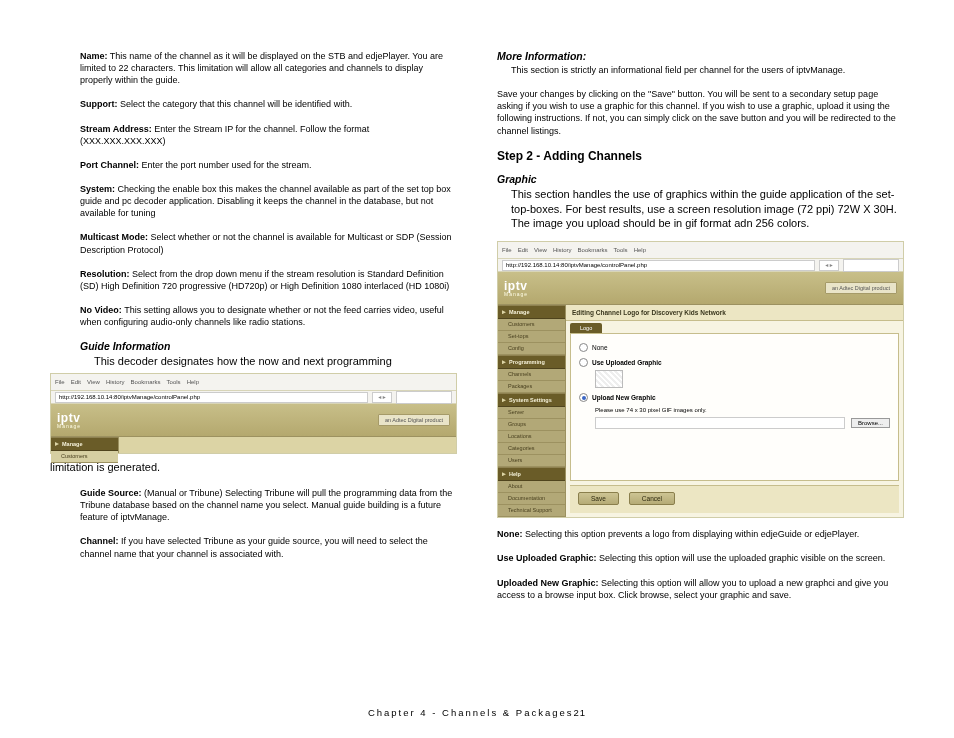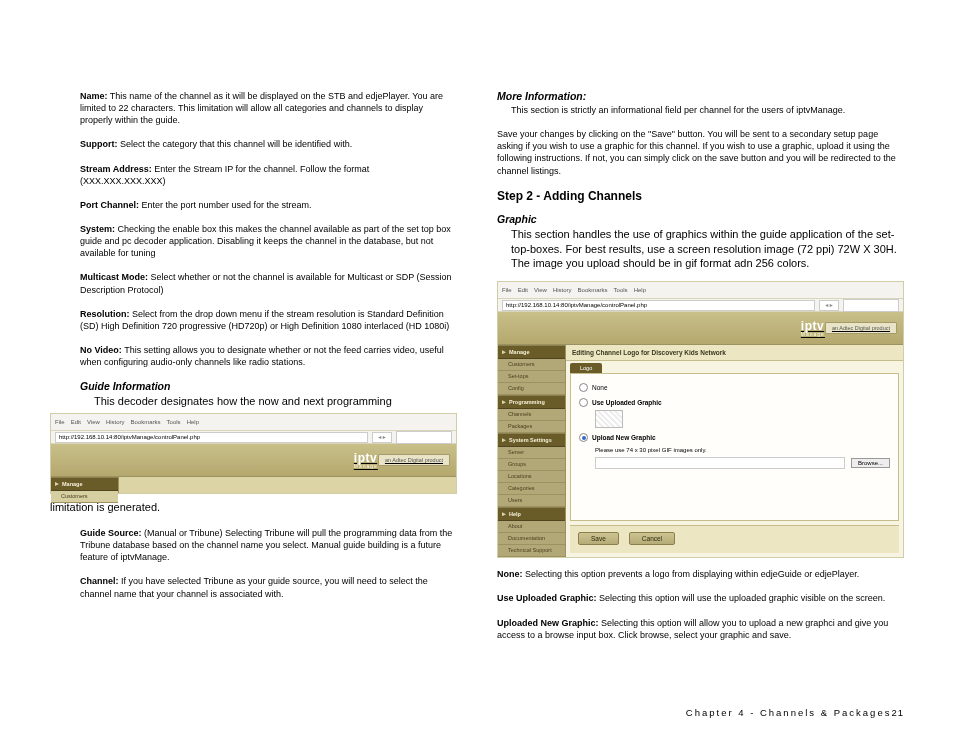--- a/index.html
+++ b/index.html
@@ -13,21 +13,20 @@
   .page {
     position: relative;
     width: 954px;
     height: 738px;
     box-sizing: border-box;
     padding: 50px 50px 30px 50px;
   }
   .cols {
     display: flex;
     gap: 40px;
-    margin-top: 40px;
   }
   .col {
     flex: 1 1 0;
     min-width: 0;
   }
   .indent {
     padding-left: 30px;
   }
   p {
     margin: 0 0  10px 0;
@@ -110,24 +109,23 @@
     border: 1px solid #ccc;
     margin-left: 4px;
     background: #fff;
     font-size: 6px;
   }
   .app-header {
     height: 32px;
     background: linear-gradient(#c8bf89, #b4a86e);
     display: flex;
     align-items: center;
-    justify-content: flex-end;
+    justify-content: space-between;
     padding: 0 6px;
     border-bottom: 1px solid #9c9160;
-    text-decoration: underline;
   }
   .logo {
     color: #fff;
     font-weight: bold;
     font-size: 12px;
     letter-spacing: 0.5px;
   }
   .logo .sub {
     font-size: 5px;
     font-weight: normal;
@@ -290,21 +288,21 @@
     font-size: 6.5px;
     color: #2d2910;
     border-radius: 2px;
   }
   .footer {
     position: absolute;
     bottom: 20px;
     left: 50px;
     right: 50px;
     display: flex;
-    justify-content: flex-end;
+    justify-content: center;
     font-size: 9.5px;
     letter-spacing: 2px;
   }
   .footer .pg {
     letter-spacing: 1px;
   }
 </style>
 </head>
 <body>
 

